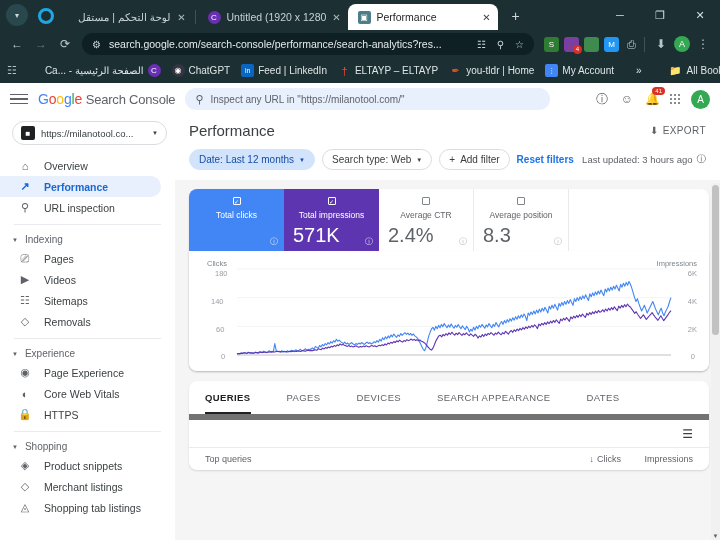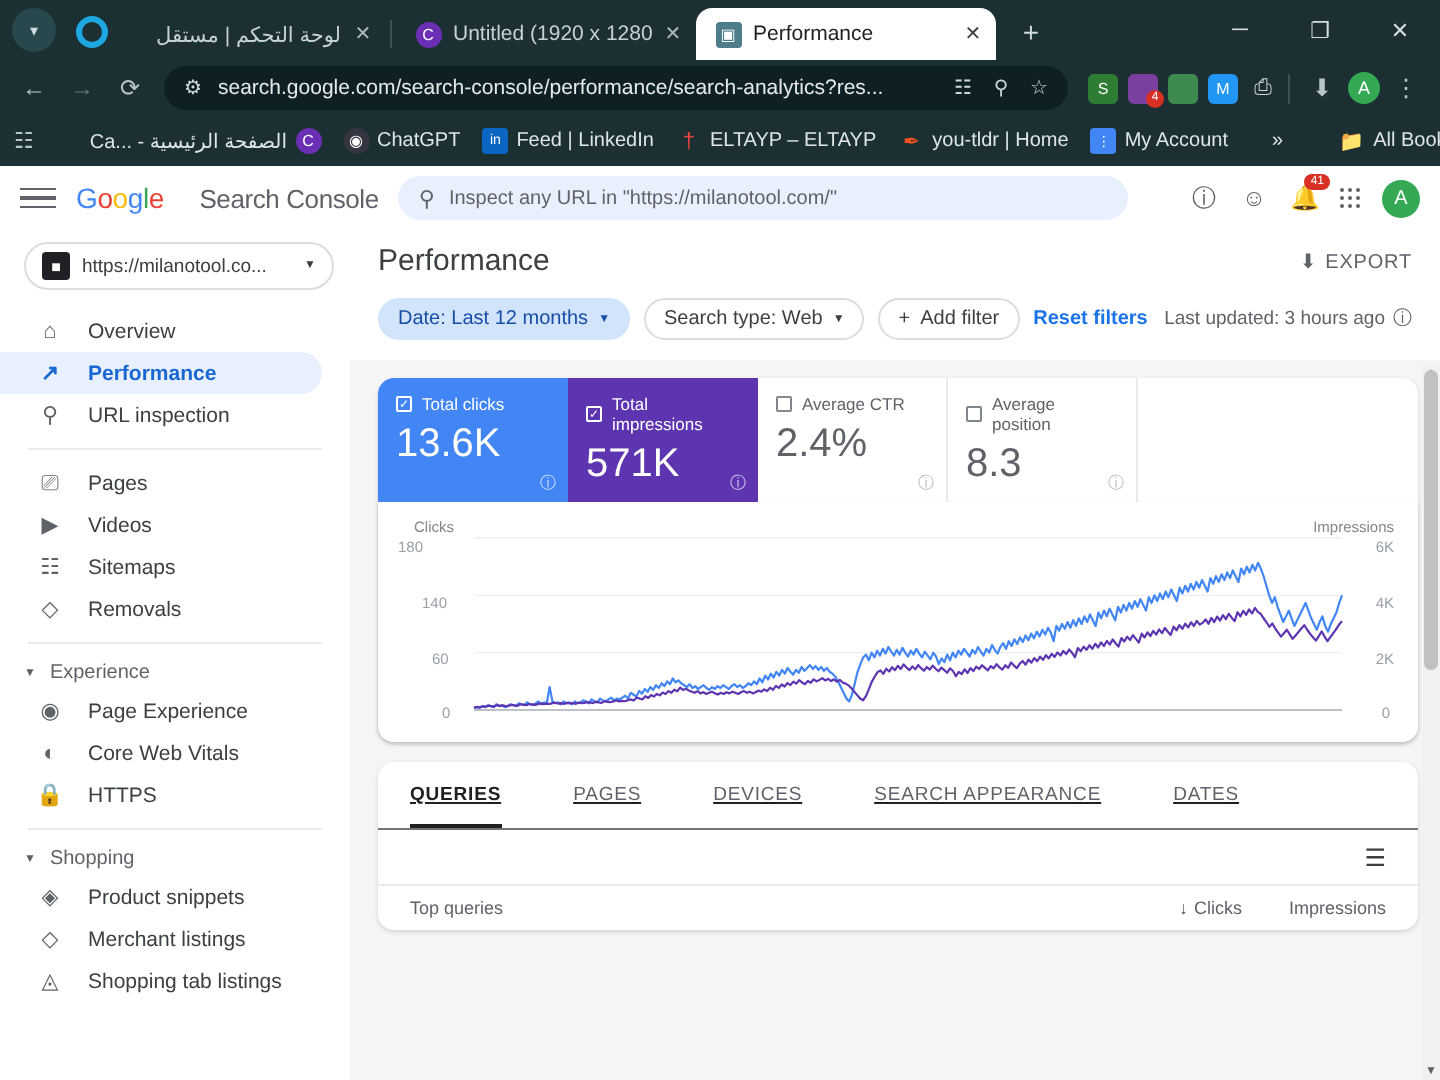--- a/index.html
+++ b/index.html
@@ -76,21 +76,21 @@
 
   
   .page { background: #fff; height: 457px; position: relative; overflow: hidden; }
 
   .gsc-header { height: 32px; display: flex; align-items: center; padding: 0 10px; gap: 10px; }
   .hamburger { width: 18px; display: flex; flex-direction: column; gap: 3px; }
   .hamburger i { height: 1.5px; background: #5f6368; display: block; }
   .logo { font-size: 14px; white-space: nowrap; letter-spacing: -.2px; }
   .logo .g1 { color: #4285f4; } .logo .o1 { color: #ea4335; } .logo .o2 { color: #fbbc05; }
   .logo .g2 { color: #4285f4; } .logo .l { color: #34a853; } .logo .e { color: #ea4335; }
-  .logo .sc { color: #5f6368; font-size: 13px; margin-left: 14px; }
+  .logo .sc { color: #5f6368; font-size: 13px; }
   .inspect-bar {
     flex: 1; max-width: 365px; height: 22px; background: #e8f0fe; border-radius: 11px;
     display: flex; align-items: center; gap: 7px; padding: 0 10px; color: #5f6368; font-size: 10px;
   }
   .hdr-icons { margin-left: auto; display: flex; align-items: center; gap: 11px; color: #5f6368; }
   .hdr-ico { font-size: 12px; position: relative; width: 14px; text-align: center; }
   .bell-badge { position: absolute; top: -5px; right: -6px; background: #d93025; color: #fff;
                 font-size: 6px; border-radius: 7px; padding: 1px 3px; line-height: 1; }
   .grid-ico { display: grid; grid-template-columns: repeat(3,2px); gap: 2px; }
   .grid-ico i { width: 2px; height: 2px; background: #5f6368; border-radius: 50%; }
@@ -134,41 +134,41 @@
              align-items: center; gap: 4px; }
 
   .scroll-area { padding: 9px 11px 0 14px; }
   .card { background: #fff; border-radius: 8px; box-shadow: 0 1px 2px rgba(60,64,67,.18); }
 
   .metrics { display: flex; height: 62px; overflow: hidden; border-radius: 8px 8px 0 0; }
   .metric { flex: 0 0 95px; padding: 8px 9px; position: relative; border-right: 1px solid #e8eaed; }
   .metric.m-clicks { background: #4285f4; color: #fff; border-right: none; }
   .metric.m-impr { background: #5e35b1; color: #fff; border-right: none; }
   .metric.m-blank { flex: 1; border-right: none; }
-  .metric-top { display: flex; align-items: center; gap: 5px; font-size: 8.5px; }
+  .metric-top { display: flex; align-items: center; gap: 5px; font-size: 8.5px; flex-direction: column; }
   .cbox { width: 8px; height: 8px; border: 1px solid currentColor; border-radius: 1px;
           display: flex; align-items: center; justify-content: center; font-size: 6px; flex: 0 0 8px; }
   .metric.m-ctr .cbox, .metric.m-pos .cbox { border-color: #80868b; }
   .metric-val { font-size: 20px; margin-top: 4px; font-weight: normal; }
   .metric.m-ctr .metric-val, .metric.m-pos .metric-val { color: #5f6368; }
   .metric.m-ctr .metric-top, .metric.m-pos .metric-top { color: #5f6368; }
   .qmark { position: absolute; right: 6px; bottom: 4px; font-size: 8px; opacity: .75; }
 
   .chart-card { background: #fff; border-radius: 0 0 8px 8px; padding: 8px 10px 4px;
                 box-shadow: 0 1px 2px rgba(60,64,67,.18); }
   .chart-wrap { position: relative; height: 108px; }
   .axis-title { position: absolute; top: 0; font-size: 7.5px; color: #80868b; }
   .axis-title.left { left: 8px; } .axis-title.right { right: 2px; }
   .ax-label { position: absolute; font-size: 7.5px; color: #9aa0a6; }
   .x-labels { display: flex; justify-content: space-between; padding: 1px 6px 0 18px;
               font-size: 7.5px; color: #9aa0a6; }
 
   .tabs-card { background: #fff; border-radius: 8px; margin-top: 10px;
                box-shadow: 0 1px 2px rgba(60,64,67,.18); overflow: hidden; }
-  .tabs-row { display: flex; border-bottom: 1px solid #737373; padding: 0 16px; text-decoration: underline; }
+  .tabs-row { display: flex; border-bottom: 6px solid #737373; padding: 0 16px; }
   .dtab { padding: 11px 0 9px; margin-right: 36px; font-size: 9.5px; color: #5f6368;
           letter-spacing: .4px; white-space: nowrap; }
   .dtab.active { color: #202124; font-weight: bold; border-bottom: 2.5px solid #202124; }
   .filter-row { height: 28px; display: flex; align-items: center; justify-content: flex-end;
                 padding: 0 16px; border-bottom: 1px solid #e8eaed; }
   .table-head { height: 22px; display: flex; align-items: center; padding: 0 16px;
                 font-size: 9px; color: #5f6368; }
   .th-first { flex: 1; }
   .th { width: 72px; text-align: right; display: flex; align-items: center;
         justify-content: flex-end; gap: 3px; }
@@ -325,20 +325,24 @@
         <div class="nav-item active">
           <span class="nav-ico">↗</span>
           <span>Performance</span>
         </div>
         <div class="nav-item">
           <span class="nav-ico">⚲</span>
           <span>URL inspection</span>
         </div>
 
         <div class="nav-div"></div>
+        <div class="nav-section">
+          <span class="nav-caret">▼</span>
+          <span>Indexing</span>
+        </div>
         <div class="nav-item">
           <span class="nav-ico">⎚</span>
           <span>Pages</span>
         </div>
         <div class="nav-item">
           <span class="nav-ico">▶</span>
           <span>Videos</span>
         </div>
         <div class="nav-item">
           <span class="nav-ico">☷</span>
@@ -417,21 +421,20 @@
 
         <div class="scroll-area">
 
           <div class="card">
             <div class="metrics">
               <div class="metric m-clicks">
                 <div class="metric-top">
                   <span class="cbox">✓</span>
                   <span>Total clicks</span>
                 </div>
-                <div class="metric-val">13.6K</div>
                 <span class="qmark">ⓘ</span>
               </div>
               <div class="metric m-impr">
                 <div class="metric-top">
                   <span class="cbox">✓</span>
                   <span>Total impressions</span>
                 </div>
                 <div class="metric-val">571K</div>
                 <span class="qmark">ⓘ</span>
               </div>
@@ -459,21 +462,21 @@
                 <span class="axis-title left">Clicks</span>
                 <span class="axis-title right">Impressions</span>
                 <svg id="chart-svg" width="100%" height="108" viewBox="0 0 500 108" preserveAspectRatio="none">
                     <line x1="38" x2="472" y1="10" y2="10" stroke="#eceff1" stroke-width="0.7"></line>
                     <line x1="38" x2="472" y1="38.66666666666667" y2="38.66666666666667" stroke="#eceff1" stroke-width="0.7"></line>
                     <line x1="38" x2="472" y1="67.33333333333334" y2="67.33333333333334" stroke="#eceff1" stroke-width="0.7"></line>
                     <line x1="38" x2="472" y1="96" y2="96" stroke="#bdc1c6" stroke-width="1"></line>
                     <path d="M38.00 95.04 L39.40 94.57 L40.80 95.04 L42.20 94.09 L43.60 94.57 L45.00 93.61 L46.40 94.09 L47.80 94.57 L49.20 93.13 L50.60 94.09 L52.00 93.61 L53.40 94.57 L54.80 94.09 L56.20 93.13 L57.60 93.61 L59.00 94.09 L60.40 92.66 L61.80 93.13 L63.20 93.61 L64.60 92.18 L66.00 93.13 L67.40 93.61 L68.80 92.66 L70.20 91.70 L71.60 93.13 L73.00 92.18 L74.40 92.66 L75.80 84.53 L77.20 91.70 L78.60 92.66 L80.00 92.18 L81.40 93.13 L82.80 91.70 L84.20 92.66 L85.60 92.18 L87.00 93.13 L88.40 91.70 L89.80 92.66 L91.20 92.18 L92.60 91.22 L94.00 91.70 L95.40 92.66 L96.80 90.74 L98.20 91.70 L99.60 92.18 L101.00 90.27 L102.40 91.22 L103.80 91.70 L105.20 90.74 L106.60 89.79 L108.00 91.22 L109.40 90.27 L110.80 90.74 L112.20 89.79 L113.60 88.83 L115.00 90.27 L116.40 87.40 L117.80 88.36 L119.20 89.31 L120.60 86.44 L122.00 87.88 L123.40 85.49 L124.80 86.92 L126.20 84.53 L127.60 85.97 L129.00 83.58 L130.40 85.01 L131.80 82.62 L133.20 84.06 L134.60 81.67 L136.00 83.10 L137.40 80.23 L138.80 82.14 L140.20 81.19 L141.60 82.62 L143.00 83.58 L144.40 84.53 L145.80 83.10 L147.20 85.01 L148.60 84.06 L150.00 85.49 L151.40 84.53 L152.80 83.58 L154.20 85.01 L155.60 85.97 L157.00 84.53 L158.40 85.49 L159.80 84.06 L161.20 85.01 L162.60 83.58 L164.00 84.53 L165.40 85.49 L166.80 84.06 L168.20 83.10 L169.60 84.53 L171.00 83.58 L172.40 85.01 L173.80 84.06 L175.20 82.62 L176.60 83.58 L178.00 81.67 L179.40 83.10 L180.80 80.23 L182.20 82.14 L183.60 78.80 L185.00 80.71 L186.40 77.84 L187.80 79.76 L189.20 76.89 L190.60 78.80 L192.00 75.93 L193.40 77.84 L194.80 74.98 L196.20 76.89 L197.60 78.32 L199.00 75.93 L200.40 77.37 L201.80 74.50 L203.20 76.41 L204.60 74.98 L206.00 73.54 L207.40 75.46 L208.80 74.02 L210.20 75.93 L211.60 74.50 L213.00 76.41 L214.40 74.98 L215.80 76.89 L217.20 77.84 L218.60 79.28 L220.00 81.67 L221.40 84.53 L222.80 87.40 L224.20 90.27 L225.60 91.70 L227.00 88.36 L228.40 82.62 L229.80 76.89 L231.20 73.07 L232.60 69.72 L234.00 68.29 L235.40 71.16 L236.80 67.33 L238.20 69.72 L239.60 66.38 L241.00 68.77 L242.40 65.42 L243.80 67.81 L245.20 64.47 L246.60 66.86 L248.00 68.77 L249.40 65.90 L250.80 68.29 L252.20 64.94 L253.60 67.33 L255.00 69.24 L256.40 66.38 L257.80 68.29 L259.20 65.42 L260.60 67.81 L262.00 69.72 L263.40 66.86 L264.80 68.77 L266.20 70.68 L267.60 67.33 L269.00 69.24 L270.40 73.07 L271.80 70.20 L273.20 72.11 L274.60 68.29 L276.00 71.16 L277.40 67.33 L278.80 69.72 L280.20 66.38 L281.60 68.29 L283.00 65.42 L284.40 67.33 L285.80 69.24 L287.20 65.90 L288.60 67.81 L290.00 64.47 L291.40 66.86 L292.80 68.77 L294.20 65.42 L295.60 67.33 L297.00 63.51 L298.40 65.90 L299.80 67.81 L301.20 64.47 L302.60 62.56 L304.00 65.42 L305.40 61.60 L306.80 63.99 L308.20 60.64 L309.60 63.03 L311.00 59.69 L312.40 62.08 L313.80 58.73 L315.20 61.12 L316.60 57.78 L318.00 60.17 L319.40 56.82 L320.80 59.21 L322.20 55.87 L323.60 58.26 L325.00 54.91 L326.40 57.30 L327.80 61.60 L329.20 53.96 L330.60 56.34 L332.00 53.00 L333.40 55.39 L334.80 52.04 L336.20 54.91 L337.60 51.09 L339.00 53.96 L340.40 50.13 L341.80 53.00 L343.20 49.18 L344.60 52.04 L346.00 48.22 L347.40 51.09 L348.80 53.96 L350.20 47.27 L351.60 50.13 L353.00 46.31 L354.40 49.18 L355.80 45.36 L357.20 48.22 L358.60 51.09 L360.00 44.40 L361.40 47.27 L362.80 43.44 L364.20 46.31 L365.60 42.49 L367.00 45.36 L368.40 41.53 L369.80 44.40 L371.20 40.58 L372.60 43.44 L374.00 46.31 L375.40 39.62 L376.80 42.49 L378.20 38.67 L379.60 41.53 L381.00 37.71 L382.40 40.58 L383.80 36.76 L385.20 39.62 L386.60 35.80 L388.00 38.67 L389.40 41.53 L390.80 34.84 L392.20 37.71 L393.60 33.89 L395.00 36.76 L396.40 32.93 L397.80 35.80 L399.20 31.98 L400.60 34.84 L402.00 31.02 L403.40 33.89 L404.80 36.76 L406.20 30.07 L407.60 32.93 L409.00 29.11 L410.40 31.98 L411.80 28.16 L413.20 31.02 L414.60 27.20 L416.00 30.07 L417.40 26.24 L418.80 29.11 L420.20 31.98 L421.60 25.29 L423.00 28.16 L424.40 24.33 L425.80 27.20 L427.20 23.38 L428.60 26.24 L430.00 22.42 L431.40 25.29 L432.80 29.11 L434.20 33.89 L435.60 38.67 L437.00 42.49 L438.40 39.62 L439.80 44.40 L441.20 48.22 L442.60 52.04 L444.00 49.18 L445.40 46.31 L446.80 50.13 L448.20 53.96 L449.60 51.09 L451.00 48.22 L452.40 45.36 L453.80 42.49 L455.20 46.31 L456.60 50.13 L458.00 53.00 L459.40 55.87 L460.80 52.04 L462.20 49.18 L463.60 53.96 L465.00 56.82 L466.40 53.00 L467.80 50.13 L469.20 47.27 L470.60 42.49 L472.00 38.67" fill="none" stroke="#4285f4" stroke-width="1.1" stroke-linejoin="round"></path>
                     <path d="M38.00 94.85 L39.45 94.42 L40.90 94.64 L42.35 94.14 L43.81 94.35 L45.26 93.85 L46.71 94.06 L48.16 94.28 L49.61 93.56 L51.06 93.92 L52.52 93.71 L53.97 94.14 L55.42 93.85 L56.87 93.42 L58.32 93.64 L59.77 93.92 L61.22 93.13 L62.68 93.35 L64.13 93.56 L65.58 92.99 L67.03 93.20 L68.48 93.42 L69.93 93.06 L71.38 92.70 L72.84 93.13 L74.29 92.78 L75.74 92.99 L77.19 92.56 L78.64 92.34 L80.09 92.78 L81.55 92.56 L83.00 92.99 L84.45 92.42 L85.90 92.70 L87.35 92.49 L88.80 92.92 L90.25 92.34 L91.71 92.63 L93.16 92.42 L94.61 92.06 L96.06 92.27 L97.51 92.56 L98.96 91.84 L100.41 92.20 L101.87 92.42 L103.32 91.56 L104.77 91.92 L106.22 92.13 L107.67 91.70 L109.12 91.27 L110.58 91.70 L112.03 91.41 L113.48 91.63 L114.93 91.13 L116.38 90.70 L117.83 91.27 L119.28 89.84 L120.74 90.27 L122.19 90.70 L123.64 89.12 L125.09 89.98 L126.54 88.55 L127.99 89.26 L129.44 87.97 L130.90 88.69 L132.35 87.26 L133.80 87.97 L135.25 86.54 L136.70 87.40 L138.15 85.82 L139.61 86.68 L141.06 84.82 L142.51 85.97 L143.96 85.39 L145.41 86.25 L146.86 86.83 L148.31 87.40 L149.77 86.54 L151.22 87.69 L152.67 87.11 L154.12 87.97 L155.57 87.40 L157.02 86.83 L158.47 87.69 L159.93 88.26 L161.38 87.40 L162.83 87.97 L164.28 87.11 L165.73 87.69 L167.18 86.83 L168.64 87.40 L170.09 87.97 L171.54 87.11 L172.99 86.54 L174.44 87.40 L175.89 86.83 L177.34 87.69 L178.80 87.11 L180.25 86.25 L181.70 86.83 L183.15 85.68 L184.60 86.54 L186.05 84.82 L187.51 85.97 L188.96 83.96 L190.41 84.96 L191.86 83.24 L193.31 84.25 L194.76 82.53 L196.21 83.53 L197.67 81.81 L199.12 82.81 L200.57 81.09 L202.02 82.24 L203.47 83.10 L204.92 81.52 L206.37 82.38 L207.83 80.66 L209.28 81.67 L210.73 80.95 L212.18 80.09 L213.63 81.24 L215.08 80.38 L216.54 81.52 L217.99 80.66 L219.44 81.81 L220.89 80.95 L222.34 82.24 L223.79 82.81 L225.24 83.67 L226.70 85.11 L228.15 86.83 L229.60 88.55 L231.05 90.27 L232.50 91.13 L233.95 89.12 L235.40 85.68 L236.86 81.95 L238.31 79.37 L239.76 77.08 L241.21 76.22 L242.66 77.94 L244.11 75.36 L245.57 76.79 L247.02 74.64 L248.47 76.08 L249.92 73.93 L251.37 75.50 L252.82 73.21 L254.27 74.79 L255.73 76.08 L257.18 74.21 L258.63 75.65 L260.08 73.50 L261.53 75.07 L262.98 76.36 L264.43 74.50 L265.89 75.79 L267.34 73.78 L268.79 75.36 L270.24 76.65 L271.69 74.79 L273.14 76.08 L274.60 77.37 L276.05 75.22 L277.50 76.51 L278.95 79.09 L280.40 76.94 L281.85 78.08 L283.30 75.65 L284.76 77.51 L286.21 75.07 L287.66 76.51 L289.11 74.36 L290.56 75.50 L292.01 73.64 L293.46 74.93 L294.92 76.22 L296.37 74.07 L297.82 75.22 L299.27 73.07 L300.72 74.64 L302.17 75.79 L303.63 73.64 L305.08 74.93 L306.53 72.21 L307.98 73.78 L309.43 75.07 L310.88 72.78 L312.33 71.49 L313.79 73.35 L315.24 70.77 L316.69 72.35 L318.14 70.06 L319.59 71.63 L321.04 69.34 L322.49 70.92 L323.95 68.62 L325.40 70.20 L326.85 67.91 L328.30 69.48 L329.75 67.19 L331.20 68.77 L332.66 66.47 L334.11 68.05 L335.56 65.76 L337.01 67.33 L338.46 69.63 L339.91 65.04 L341.36 66.62 L342.82 64.32 L344.27 65.90 L345.72 63.61 L347.17 65.47 L348.62 62.89 L350.07 64.75 L351.53 62.17 L352.98 64.04 L354.43 61.46 L355.88 63.32 L357.33 60.74 L358.78 62.60 L360.23 64.32 L361.69 60.02 L363.14 61.74 L364.59 59.31 L366.04 61.03 L367.49 58.59 L368.94 60.45 L370.39 62.32 L371.85 57.87 L373.30 59.74 L374.75 57.16 L376.20 59.02 L377.65 56.44 L379.10 58.30 L380.56 55.72 L382.01 57.59 L383.46 55.01 L384.91 56.87 L386.36 58.45 L387.81 54.29 L389.26 56.15 L390.72 53.57 L392.17 55.44 L393.62 52.86 L395.07 54.72 L396.52 52.14 L397.97 54.00 L399.42 51.42 L400.88 53.29 L402.33 52.43 L403.78 50.71 L405.23 52.86 L406.68 49.99 L408.13 52.00 L409.59 49.27 L411.04 51.28 L412.49 48.56 L413.94 50.56 L415.39 47.84 L416.84 49.85 L418.29 51.57 L419.75 47.12 L421.20 49.13 L422.65 46.41 L424.10 48.41 L425.55 45.69 L427.00 47.70 L428.45 44.97 L429.91 46.98 L431.36 47.98 L432.81 50.13 L434.26 52.14 L435.71 54.43 L437.16 52.71 L438.62 55.29 L440.07 57.30 L441.52 59.31 L442.97 57.59 L444.42 55.87 L445.87 58.16 L447.32 60.45 L448.78 58.73 L450.23 57.01 L451.68 55.29 L453.13 53.57 L454.58 55.87 L456.03 57.87 L457.48 59.59 L458.94 61.31 L460.39 59.02 L461.84 56.73 L463.29 59.31 L464.74 61.60 L466.19 59.59 L467.65 57.59 L469.10 55.58 L470.55 53.29 L472.00 51.57" fill="none" stroke="#5e35b1" stroke-width="1.1" stroke-linejoin="round"></path>
                   </svg>
-                <span class="ax-label" id="yt0" style="left:0;top:10px">180</span>
+                <span class="ax-label" id="yt0" style="left:16px;top:10px">180</span>
                 <span class="ax-label" id="yt1" style="left:12px;top:38px">140</span>
                 <span class="ax-label" id="yt2" style="left:17px;top:66px">60</span>
                 <span class="ax-label" id="yt3" style="left:22px;top:93px">0</span>
                 <span class="ax-label" style="right:2px;top:10px">6K</span>
                 <span class="ax-label" style="right:2px;top:38px">4K</span>
                 <span class="ax-label" style="right:2px;top:66px">2K</span>
                 <span class="ax-label" style="right:4px;top:93px">0</span>
               </div>
             </div>
           </div>

